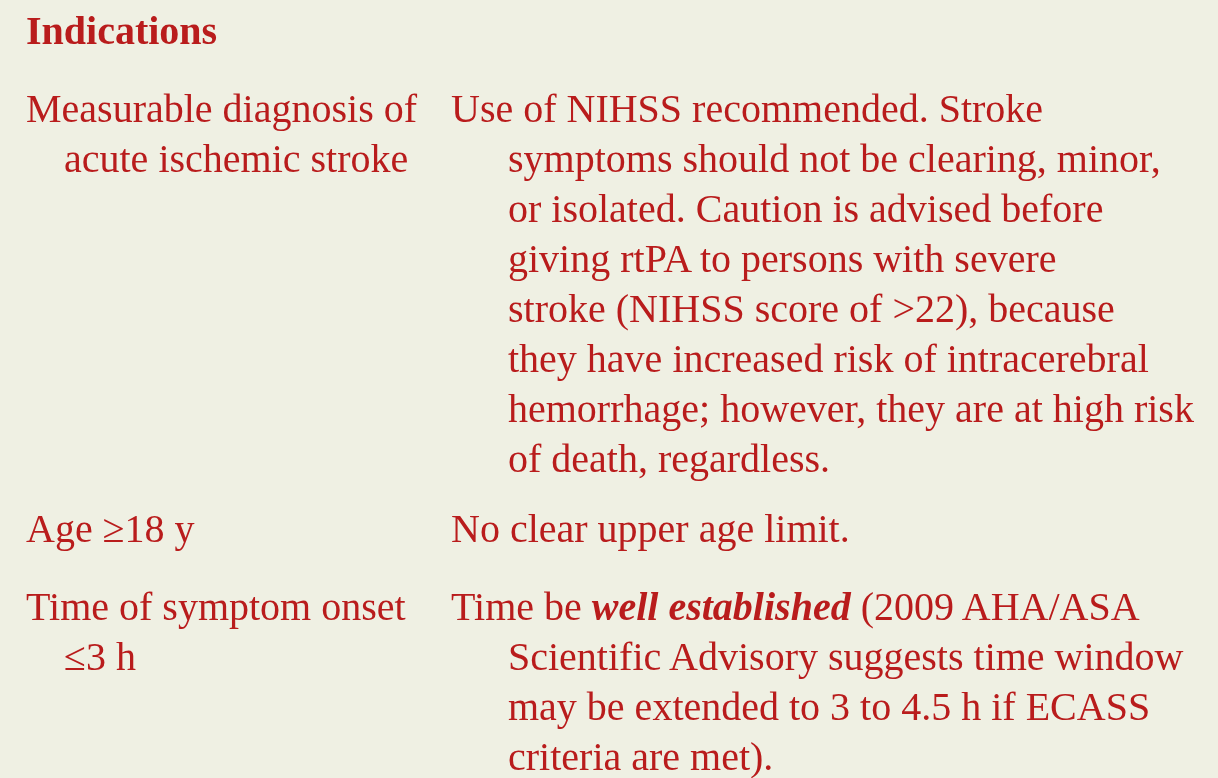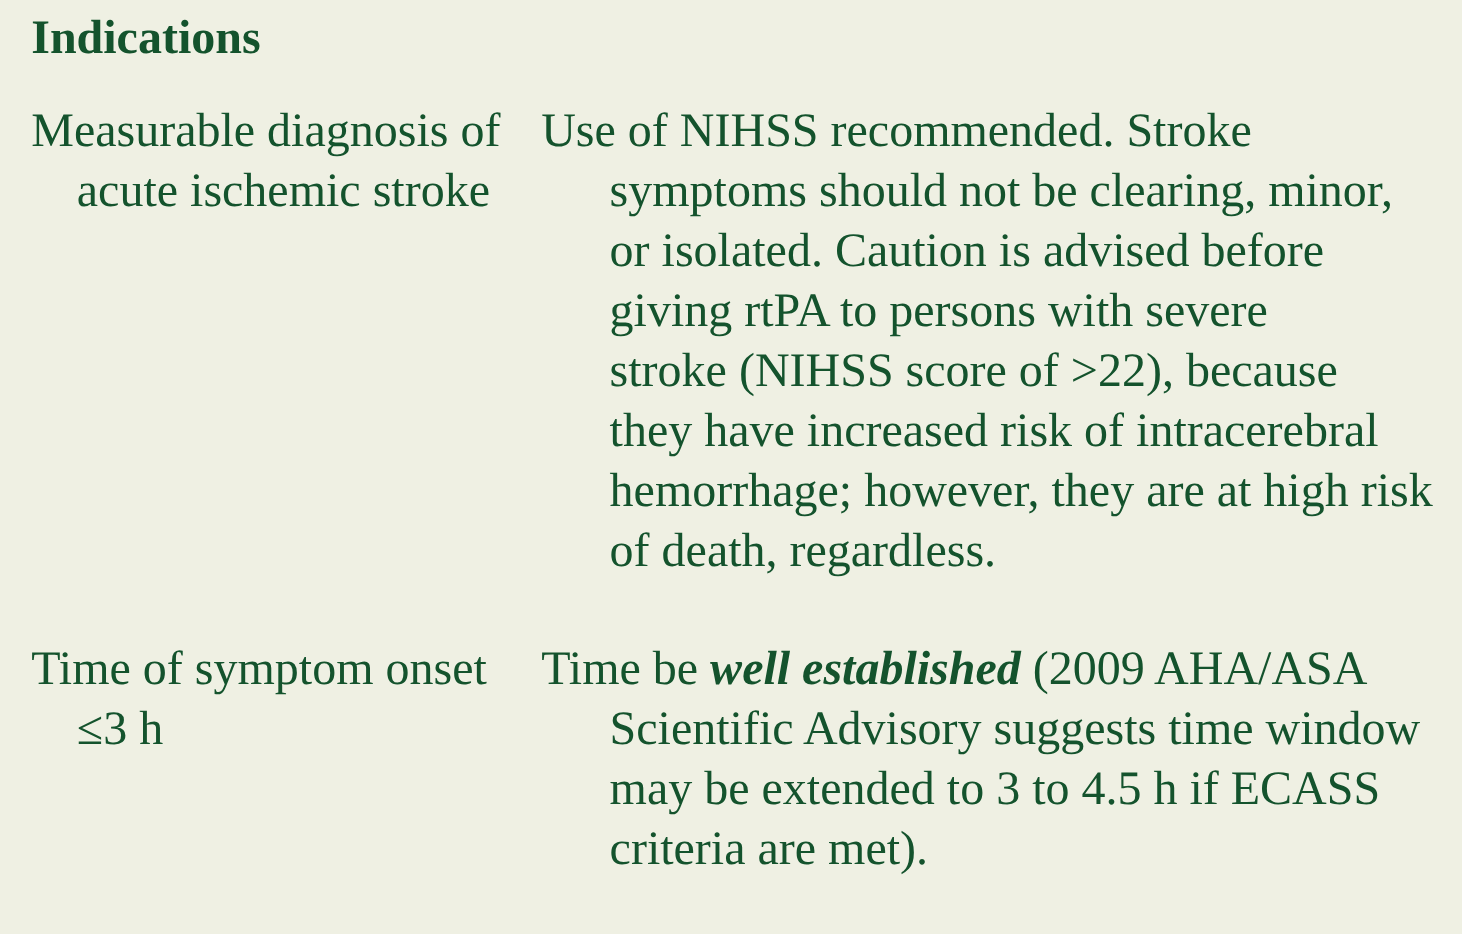--- a/index.html
+++ b/index.html
@@ -13,21 +13,21 @@
     overflow: hidden;
   }
   .page {
     box-sizing: border-box;
     width: 1218px;
     height: 719px;
     padding: 6px 0 0 26px;
     font-family: "Liberation Serif", "DejaVu Serif", serif;
     font-size: 40px;
     line-height: 50px;
-    color: #14532d;
+    color: #b91c1c;
   }
   .heading {
     font-weight: bold;
     margin: 0 0 28px 0;
   }
   .row {
     display: grid;
     grid-template-columns: 425px 1fr;
     margin-bottom: 20px;
   }
@@ -66,20 +66,22 @@
 symptoms should not be clearing, minor,
 or isolated. Caution is advised before
 giving rtPA to persons with severe
 stroke (NIHSS score of &gt;22), because
 they have increased risk of intracerebral
 hemorrhage; however, they are at high risk
 of death, regardless.</div>
   </div>
 
   <div class="row mid">
+    <div class="label">Age ≥18 y</div>
+    <div class="desc">No clear upper age limit.</div>
   </div>
 
   <div class="row last">
     <div class="label">Time of symptom onset
 ≤3 h</div>
     <div class="desc"><span>Time be </span><span class="italic">well established</span><span> (2009 AHA/ASA
 Scientific Advisory suggests time window
 may be extended to 3 to 4.5 h if ECASS
 criteria are met).</span></div>
   </div>

